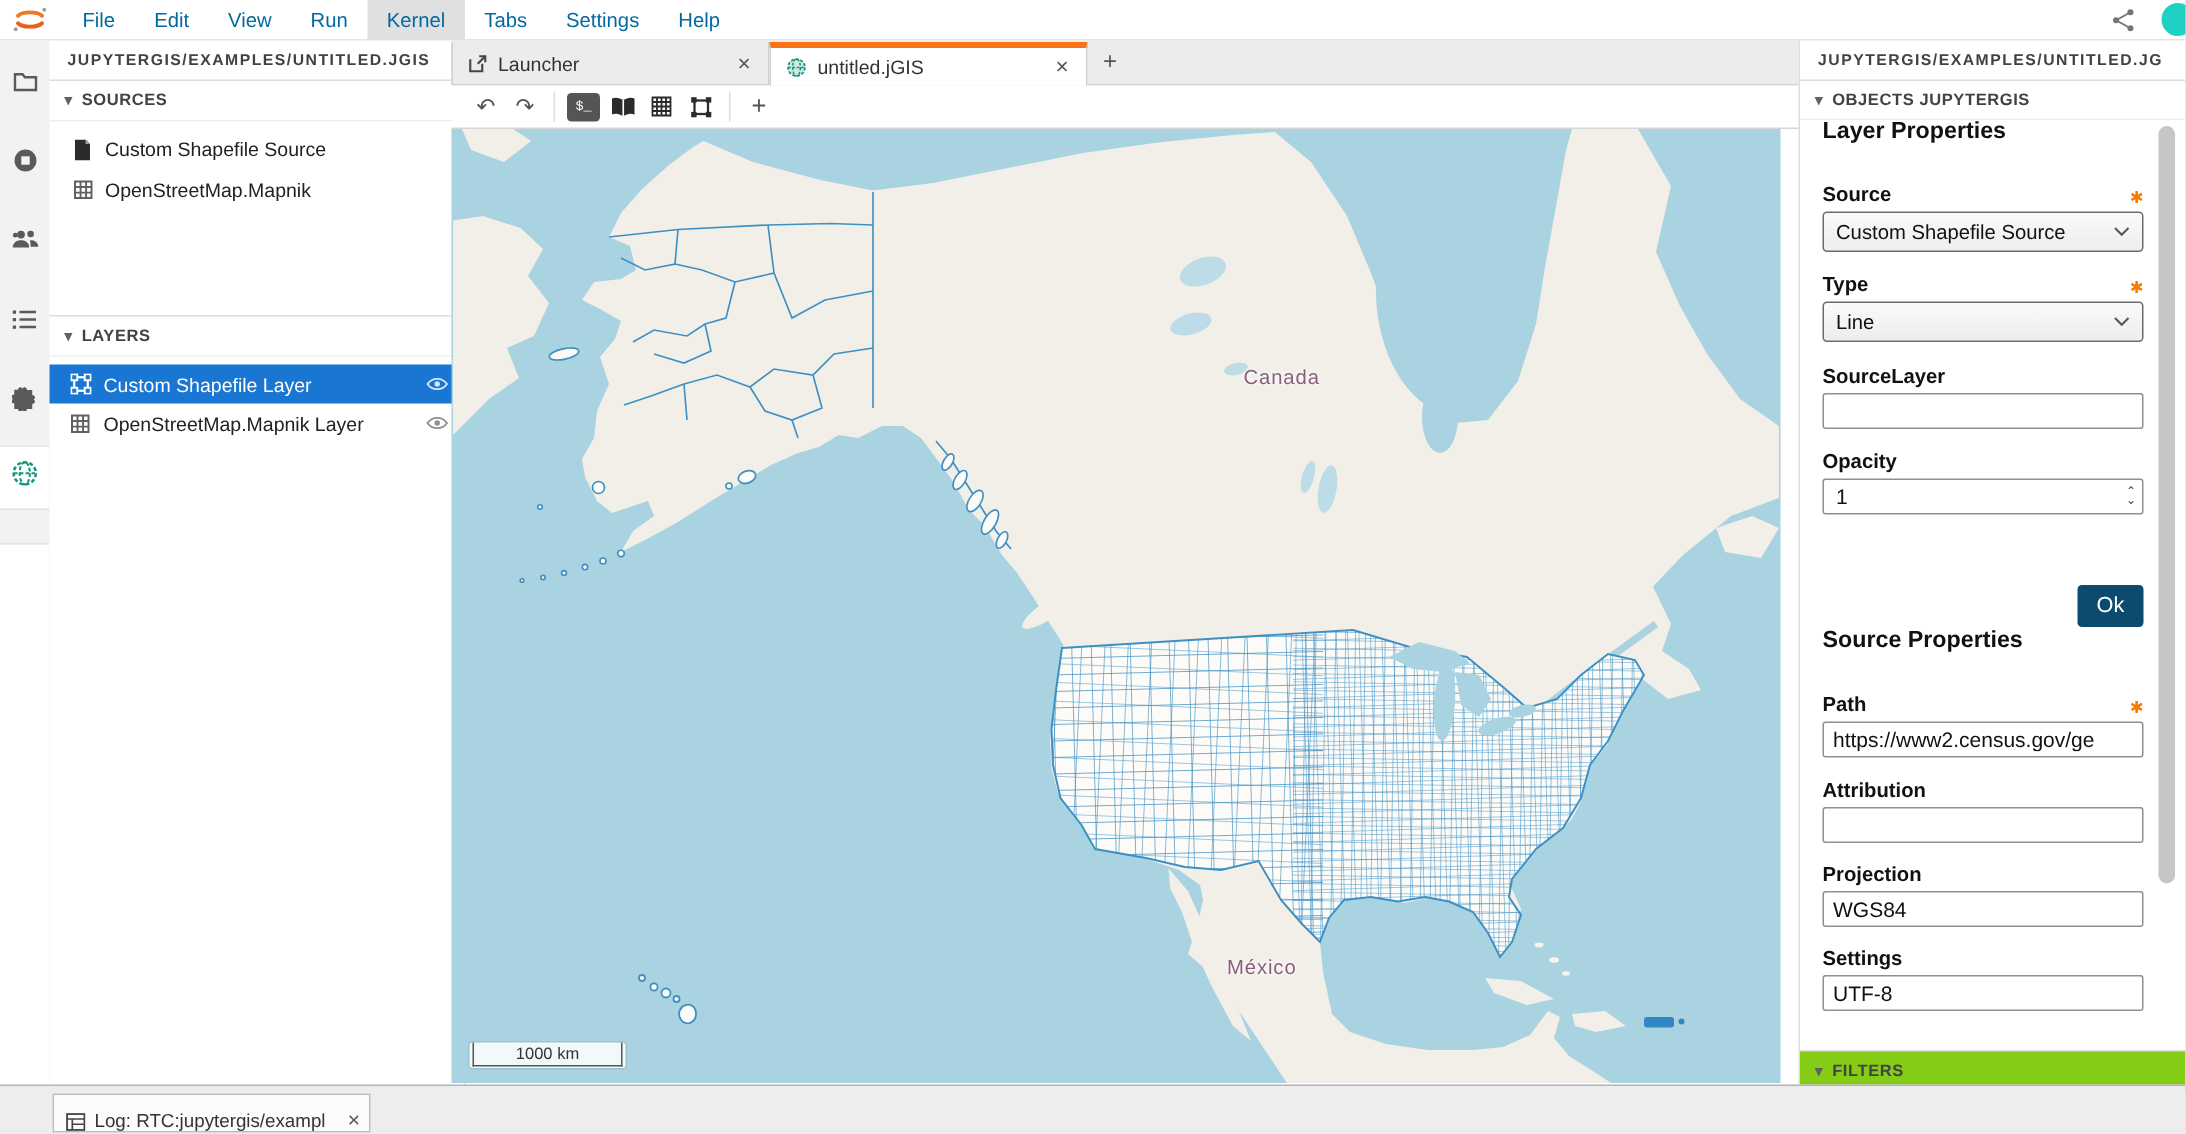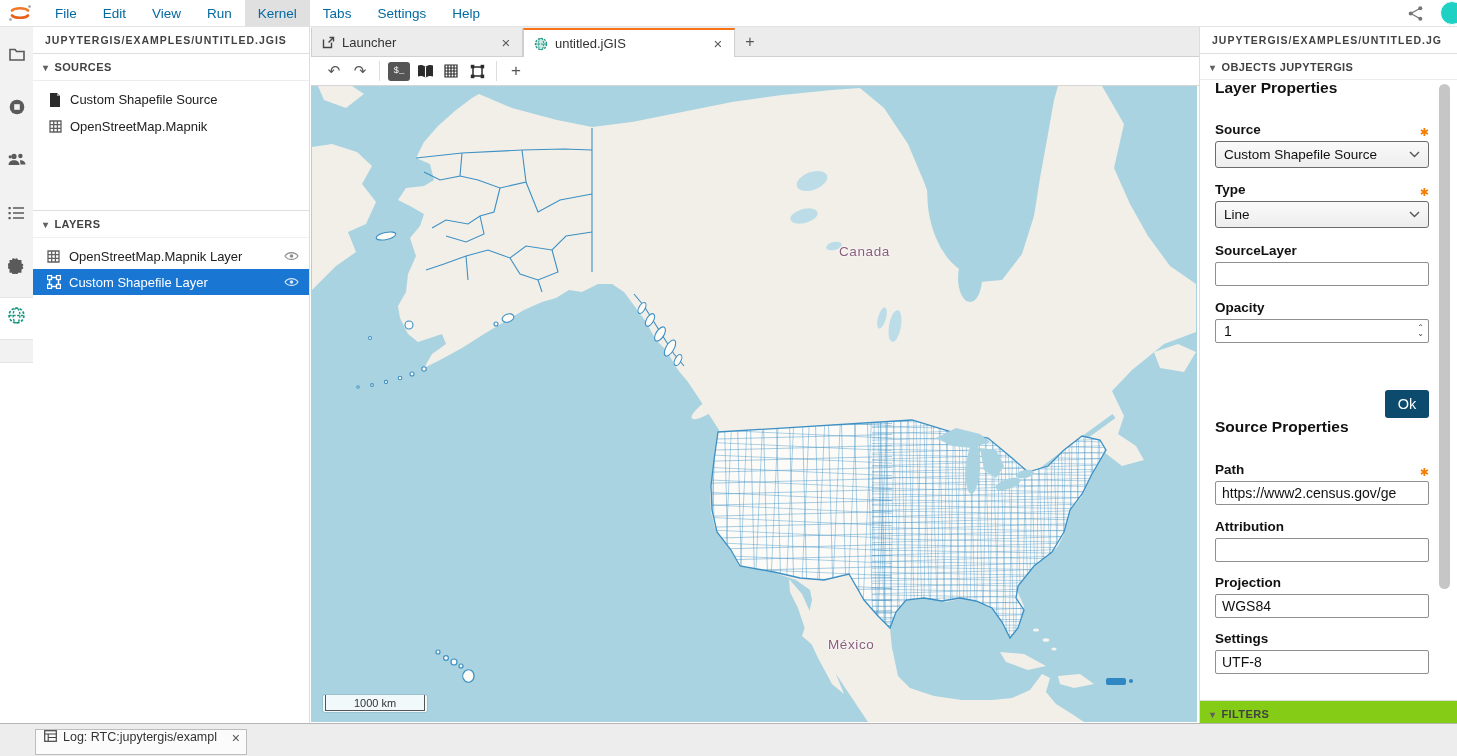--- a/index.html
+++ b/index.html
@@ -31,28 +31,28 @@
   .tree{padding-top:5px;}
   .tree-row{height:27px;display:flex;align-items:center;padding:0 10px 0 14px;font-size:13px;color:#212121;cursor:pointer;}
   .tree-row .ic{width:16px;margin-right:7px;display:flex;justify-content:center;}
   .sources-space{height:70px;}
   .layers-bar{border-top:1px solid #ddd;border-bottom:1px solid #f0f0f0;}
   .layer-row{height:26px;display:flex;align-items:center;padding:0 10px 0 12px;font-size:13px;cursor:pointer;}
   .layer-row.selected{background:#1976d2;color:#fff;}
   .layer-row .ic{width:17px;margin-right:7px;display:flex;justify-content:center;}
   .layer-row .eye{margin-left:auto;display:flex;}
   
-  .center{position:absolute;top:0;left:311px;width:930px;height:697px;}
+  .center{position:absolute;top:0;left:301px;width:930px;height:697px;}
   .tabbar{height:31px;background:#ececec;display:flex;align-items:flex-end;border-bottom:1px solid #d0d0d0;box-sizing:border-box;}
   .tab{width:212px;height:28px;box-sizing:border-box;display:flex;align-items:center;padding:0 8px 0 10px;font-size:13px;color:#333;border-right:1px solid #cfcfcf;cursor:pointer;}
   .tab .ticon{margin-right:7px;display:flex;}
   .tab .close-x{margin-left:auto;color:#595959;font-size:15px;width:16px;text-align:center;cursor:pointer;}
   .close-x::before{content:"×";}
   .tab.inactive{background:#ececec;border-left:1px solid #cfcfcf;}
-  .tab.active{background:#fff;border-top:2px solid #f97316;border-left:1px solid #cfcfcf;margin-bottom:-1px;height:29px;}
+  .tab.active{background:#fff;border-top:4px solid #f97316;border-left:1px solid #cfcfcf;margin-bottom:-1px;height:29px;}
   .newtab{width:30px;height:28px;display:flex;align-items:center;justify-content:center;color:#555;font-size:16px;cursor:pointer;}
   .plus-g::before{content:"+";}
   .toolbar{height:29px;background:#fff;border-bottom:1px solid #d6d6d6;display:flex;align-items:center;padding-left:10px;box-sizing:border-box;}
   .tbtn{width:26px;height:24px;display:flex;align-items:center;justify-content:center;color:#555;cursor:pointer;}
   .tb-undo::before{content:"↶";font-size:15px;}
   .tb-redo::before{content:"↷";font-size:15px;}
   .tsep{width:1px;height:20px;background:#ddd;margin:0 6px;}
   .consolebtn{width:22px;height:19px;background:#555;border-radius:3px;color:#fff;font-family:"Liberation Mono",monospace;font-size:9px;display:flex;align-items:center;justify-content:center;cursor:pointer;}
   
   .mapwrap{position:relative;width:886px;height:636px;background:#a9d3e0;overflow:hidden;cursor:grab;}
@@ -72,21 +72,21 @@
   .fselect{margin-top:3px;height:27px;box-sizing:border-box;border:1px solid #6b6b6b;border-radius:3px;background:linear-gradient(#fafafa,#ededed);display:flex;align-items:center;padding:0 8px;font-size:13.5px;color:#111;cursor:pointer;}
   .fselect .chev{margin-left:auto;color:#555;}
   .finput{margin-top:3px;width:100%;height:24px;box-sizing:border-box;border:1px solid #8f8f8f;border-radius:2px;background:#fff;font-size:14px;color:#111;padding:0 6px;font-family:"Liberation Sans",sans-serif;outline:none;}
   .fnumber{margin-top:3px;height:24px;box-sizing:border-box;border:1px solid #8f8f8f;border-radius:2px;background:#fff;display:flex;align-items:center;padding:0 4px 0 8px;font-size:14px;color:#111;}
   .spinner{margin-left:auto;display:flex;flex-direction:column;line-height:6px;color:#444;font-size:8px;cursor:pointer;}
   .okrow{display:flex;justify-content:flex-end;margin-top:47px;}
   .okbtn{min-width:44px;height:28px;background:#0c4a6e;color:#fff;border:none;border-radius:3px;font-size:14.5px;font-family:"Liberation Sans",sans-serif;cursor:pointer;}
   .rp-scroll{position:absolute;right:7px;top:58px;width:11px;height:505px;background:#c6c6c6;border-radius:6px;cursor:pointer;}
   .filtersbar{position:absolute;top:674px;left:0;right:0;height:22px;border-top:1px solid #ddd;border-bottom:1px solid #ddd;display:flex;align-items:center;padding:2px 10px;font-size:11px;font-weight:bold;color:#424242;letter-spacing:.4px;background:#84cc16;cursor:pointer;}
   
-  .logtab{position:absolute;left:35px;top:5px;height:26px;width:212px;background:#fbfbfb;border:1px solid #bdbdbd;box-sizing:border-box;display:flex;align-items:flex-start;padding:0 6px 0 8px;font-size:12.5px;color:#333;cursor:pointer;}
+  .logtab{position:absolute;left:35px;top:5px;height:26px;width:212px;background:#fbfbfb;border:1px solid #bdbdbd;box-sizing:border-box;display:flex;align-items:flex-end;padding:0 6px 0 8px;font-size:12.5px;color:#333;cursor:pointer;}
   .logtab .ic{margin-right:6px;display:flex;}
   .logtab .close-x{margin-left:auto;font-size:14px;color:#555;}
   svg{display:block;}
 </style>
 </head>
 <body>
 
 <div class="menubar">
   <svg class="logo" viewBox="0 0 24 18">
     <path d="M4 6.5 C7 3.5 17 3.5 20 6.5" stroke="#f37726" stroke-width="2.6" fill="none" stroke-linecap="round"></path>
@@ -184,49 +184,49 @@
         </span>
         <span>OpenStreetMap.Mapnik</span>
       </div>
     </div>
     <div class="sources-space"></div>
     <div class="section-bar layers-bar">
         <span class="caret"></span>
         <span>LAYERS</span>
       </div>
     <div style="padding-top:5px">
-      <div class="layer-row">
-        <span class="ic">
-          <svg width="13" height="13" viewBox="0 0 13 13">
-              <path d="M1 1h11v11H1z M1 4.7h11 M1 8.4h11 M4.7 1v11 M8.4 1v11" stroke="#616161" stroke-width="1.3" fill="none"></path>
-            </svg>
-        </span>
-        <span>OpenStreetMap.Mapnik Layer</span>
-        <span class="eye">
-          <svg width="15" height="10" viewBox="0 0 15 10">
-              <path d="M1 5c3-4.6 10-4.6 13 0c-3 4.6-10 4.6-13 0z" fill="none" stroke="#8f8f8f" stroke-width="1.2"></path>
-              <circle cx="7.5" cy="5" r="1.8" fill="#8f8f8f"></circle>
-            </svg>
-        </span>
-      </div>
       <div class="layer-row selected">
         <span class="ic">
           <svg width="14" height="14" viewBox="0 0 14 14">
               <rect x="2.5" y="2.5" width="9" height="9" fill="none" stroke="#fff" stroke-width="1.5"></rect>
               <rect x="0.5" y="0.5" width="4" height="4" fill="#1976d2" stroke="#fff" stroke-width="1.3"></rect>
               <rect x="9.5" y="0.5" width="4" height="4" fill="#1976d2" stroke="#fff" stroke-width="1.3"></rect>
               <rect x="0.5" y="9.5" width="4" height="4" fill="#1976d2" stroke="#fff" stroke-width="1.3"></rect>
               <rect x="9.5" y="9.5" width="4" height="4" fill="#1976d2" stroke="#fff" stroke-width="1.3"></rect>
             </svg>
         </span>
         <span>Custom Shapefile Layer</span>
         <span class="eye">
           <svg width="15" height="10" viewBox="0 0 15 10">
               <path d="M1 5c3-4.6 10-4.6 13 0c-3 4.6-10 4.6-13 0z" fill="none" stroke="#d6e7fa" stroke-width="1.2"></path>
               <circle cx="7.5" cy="5" r="1.8" fill="#d6e7fa"></circle>
+            </svg>
+        </span>
+      </div>
+      <div class="layer-row">
+        <span class="ic">
+          <svg width="13" height="13" viewBox="0 0 13 13">
+              <path d="M1 1h11v11H1z M1 4.7h11 M1 8.4h11 M4.7 1v11 M8.4 1v11" stroke="#616161" stroke-width="1.3" fill="none"></path>
+            </svg>
+        </span>
+        <span>OpenStreetMap.Mapnik Layer</span>
+        <span class="eye">
+          <svg width="15" height="10" viewBox="0 0 15 10">
+              <path d="M1 5c3-4.6 10-4.6 13 0c-3 4.6-10 4.6-13 0z" fill="none" stroke="#8f8f8f" stroke-width="1.2"></path>
+              <circle cx="7.5" cy="5" r="1.8" fill="#8f8f8f"></circle>
             </svg>
         </span>
       </div>
     </div>
   </div>
 
   <div class="center">
     <div class="tabbar">
       <div class="tab inactive">
         <span class="ticon">

